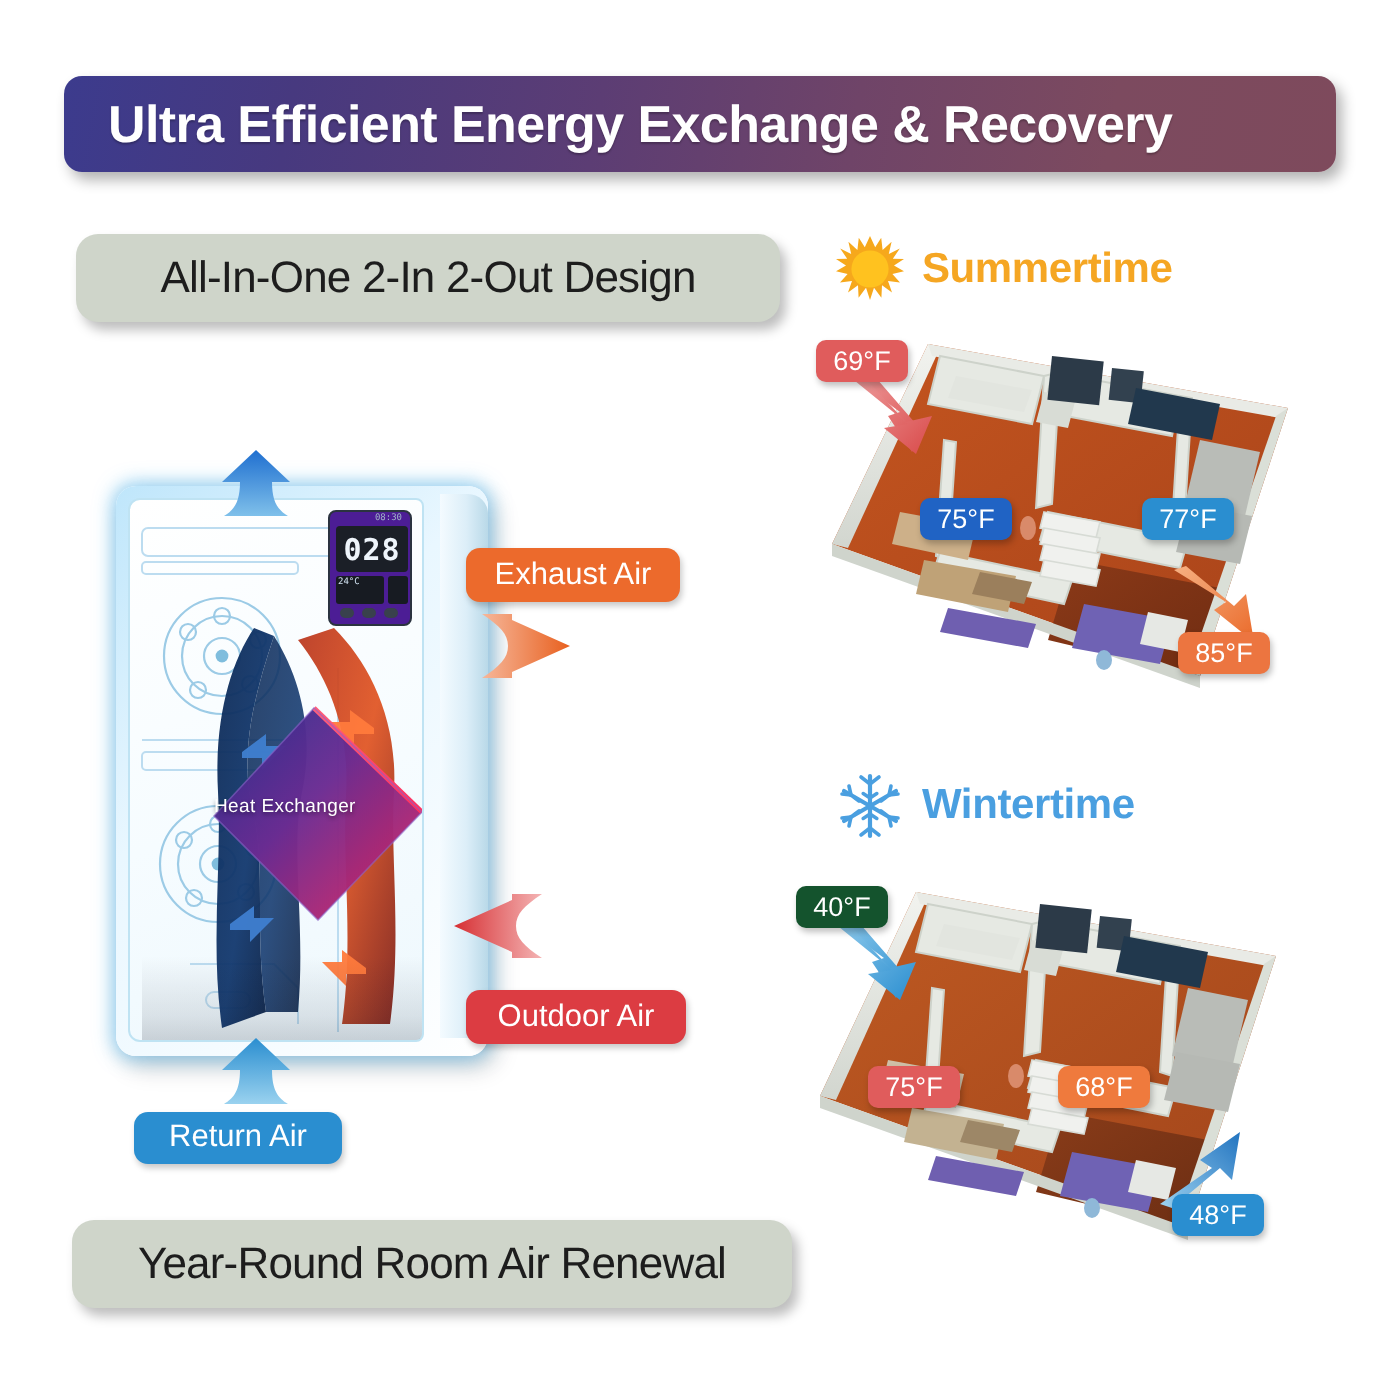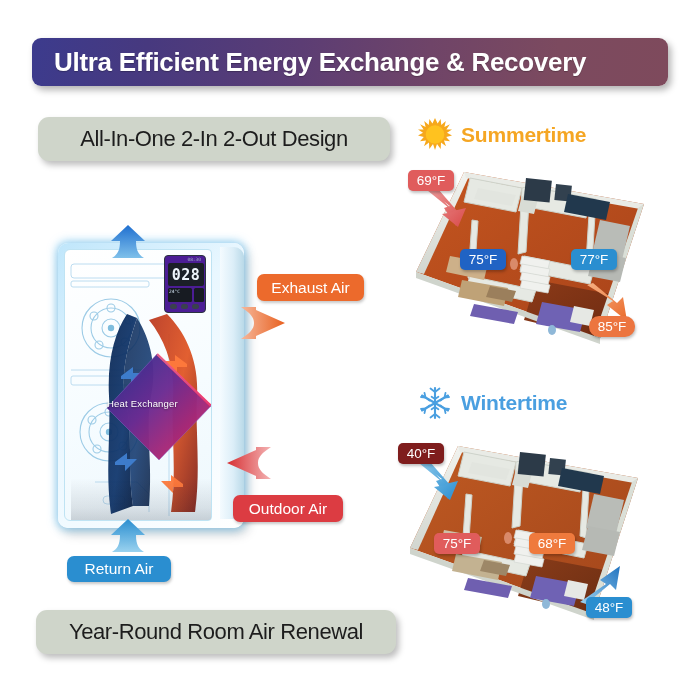--- a/index.html
+++ b/index.html
@@ -43,21 +43,21 @@
   
   .pill {
     position:absolute;
     border-radius:7px;
     display:flex; align-items:center; justify-content:center;
     color:#ffffff; font-size:15.5px; white-space:nowrap;
     box-shadow:1px 2px 3px rgba(0,0,0,.22);
   }
   #pill-supply  { left:69px;  top:191px; width:104px; height:26px; background:#1f6fd0; }
   #pill-return  { left:67px;  top:556px; width:104px; height:26px; background:#2a8ed0; }
-  #pill-exhaust { left:233px; top:274px; width:107px; height:27px; background:#ec6a2c;margin-left:24px; }
+  #pill-exhaust { left:233px; top:274px; width:107px; height:27px; background:#ec6a2c; }
   #pill-outdoor { left:233px; top:495px; width:110px; height:27px; background:#dc3c42; }
 
   
   .arrow { position:absolute; }
   #arr-supply { left:104px; top:224px; width:48px; height:36px; }
   #arr-return { left:104px; top:518px; width:48px; height:36px; }
   #arr-exh    { left:240px; top:303px; width:48px; height:40px; }
   #arr-out    { left:224px; top:443px; width:48px; height:40px; }
 
   
@@ -137,23 +137,23 @@
     position:absolute; border-radius:5px;
     display:flex; align-items:center; justify-content:center;
     color:#ffffff; font-size:13.5px; white-space:nowrap;
     box-shadow:1px 2px 3px rgba(0,0,0,.25);
     height:21px; padding:0 7px; min-width:46px;
   }
   
   #t-s-in   { left:408px; top:170px; background:#e05c5c; }
   #t-s-a    { left:460px; top:249px; background:#2063c4; }
   #t-s-b    { left:548px; top:249px; background:#2a8ed0;margin-left:23px; }
-  #t-s-out  { left:589px; top:316px; background:#ec7540;border-radius:10px; }
-  
-  #t-w-in   { left:398px; top:443px; background:#7f1d1d; }
+  #t-s-out  { left:589px; top:316px; background:#ec7540; }
+  
+  #t-w-in   { left:398px; top:443px; background:#14532d; }
   #t-w-a    { left:434px; top:533px; background:#e05c5c; }
   #t-w-b    { left:529px; top:533px; background:#ef7a3d; }
   #t-w-out  { left:586px; top:597px; background:#2a8ed0; }
 
   
   .flowarrow { position:absolute; }
   #fa-s-in  { left:420px; top:182px; width:54px; height:48px; }
   #fa-s-out { left:587px; top:283px; width:46px; height:42px; }
   #fa-w-in  { left:412px; top:455px; width:54px; height:48px; }
   #fa-w-out { left:578px; top:560px; width:46px; height:44px; }

